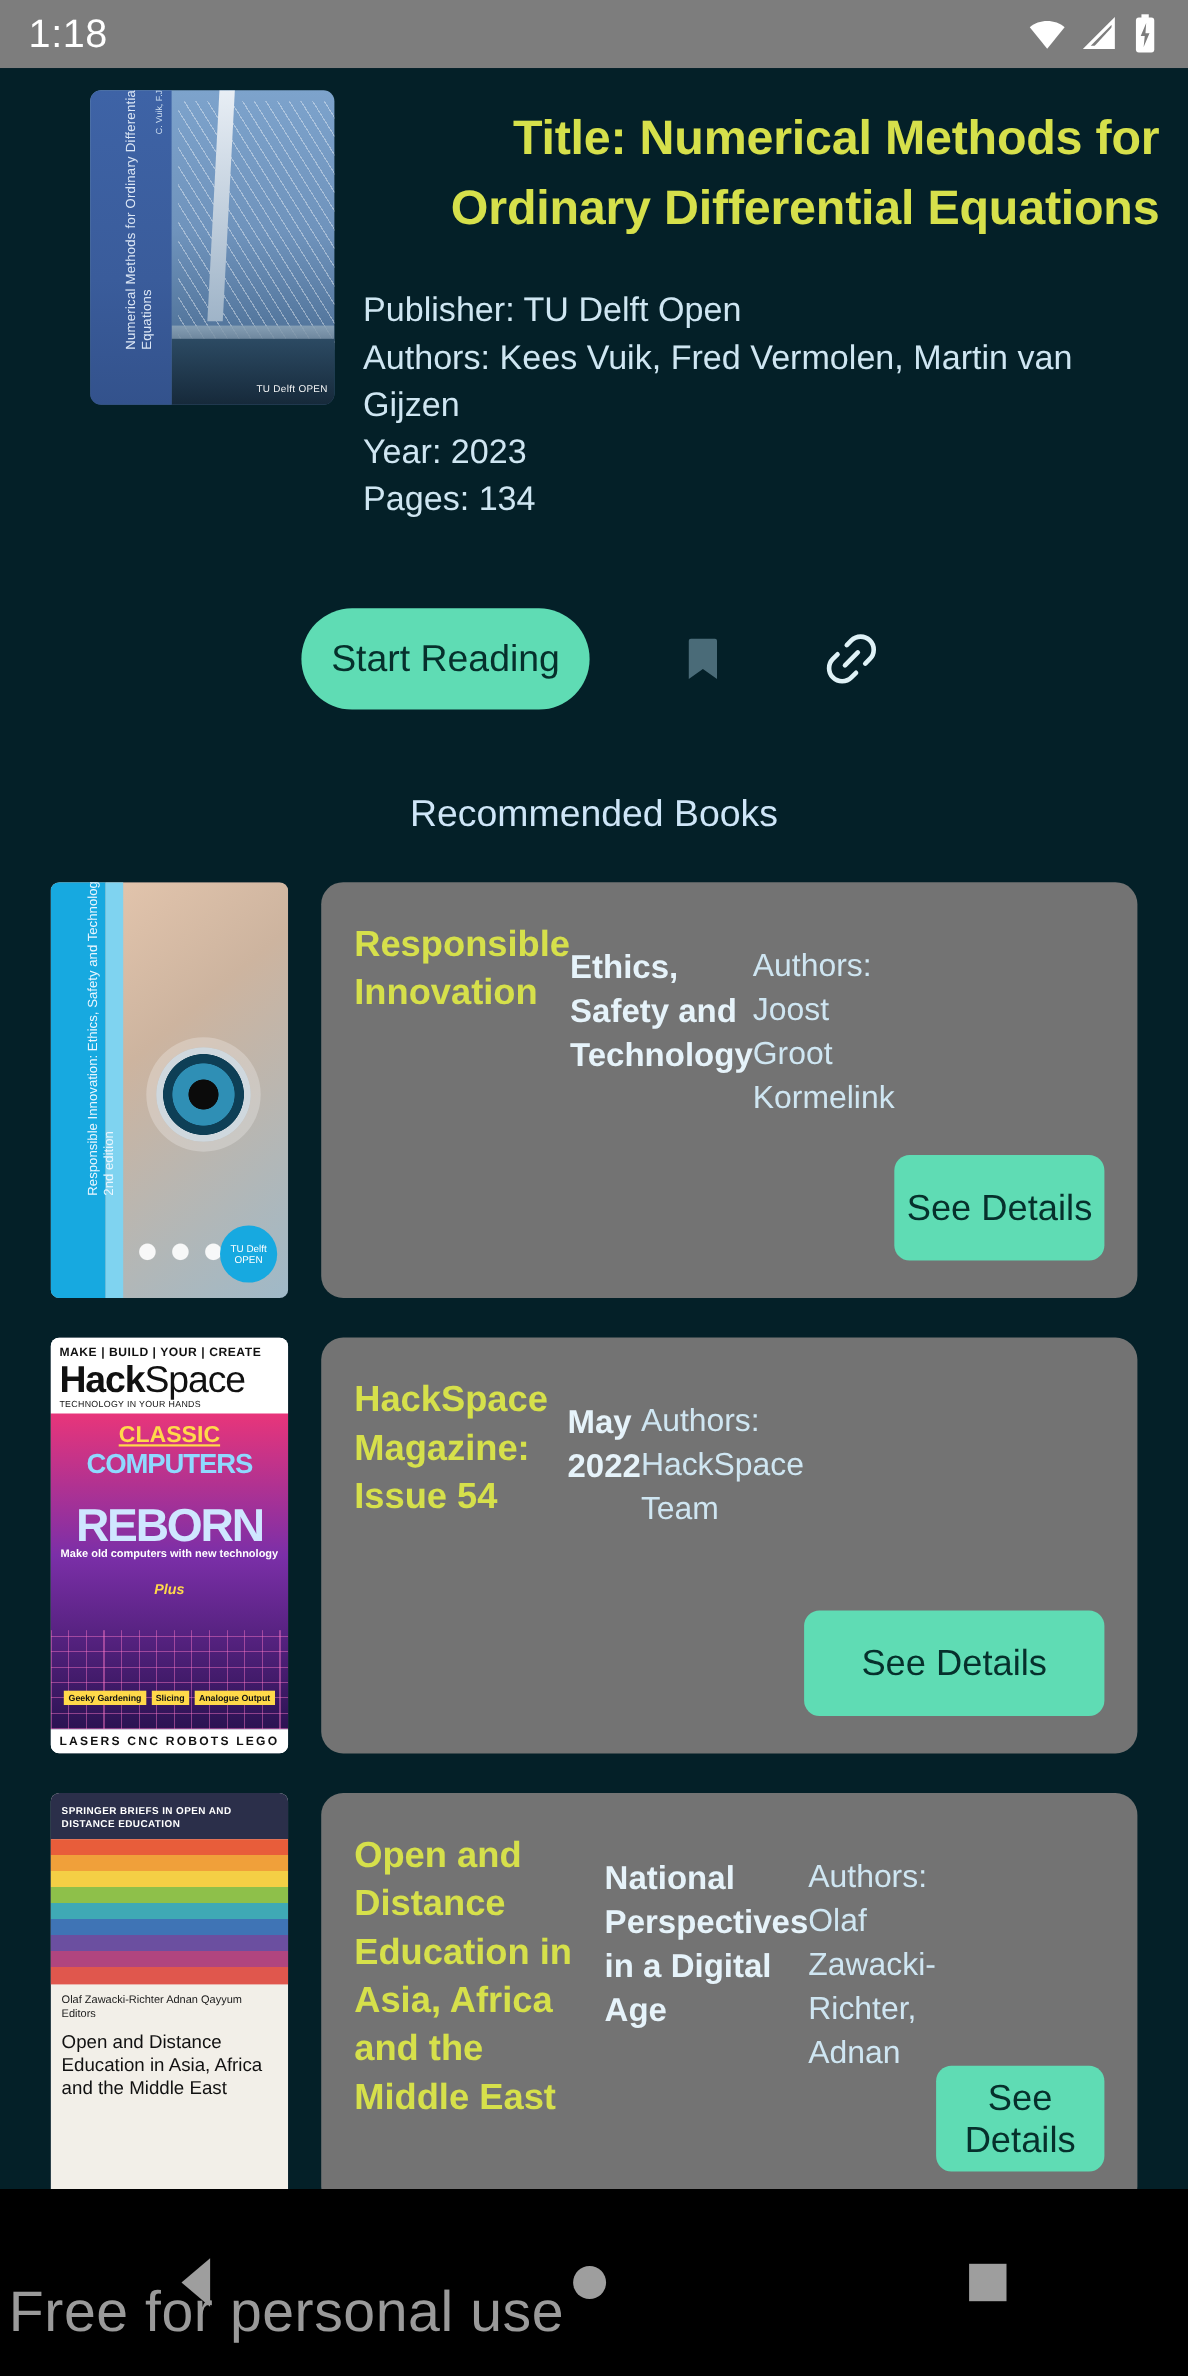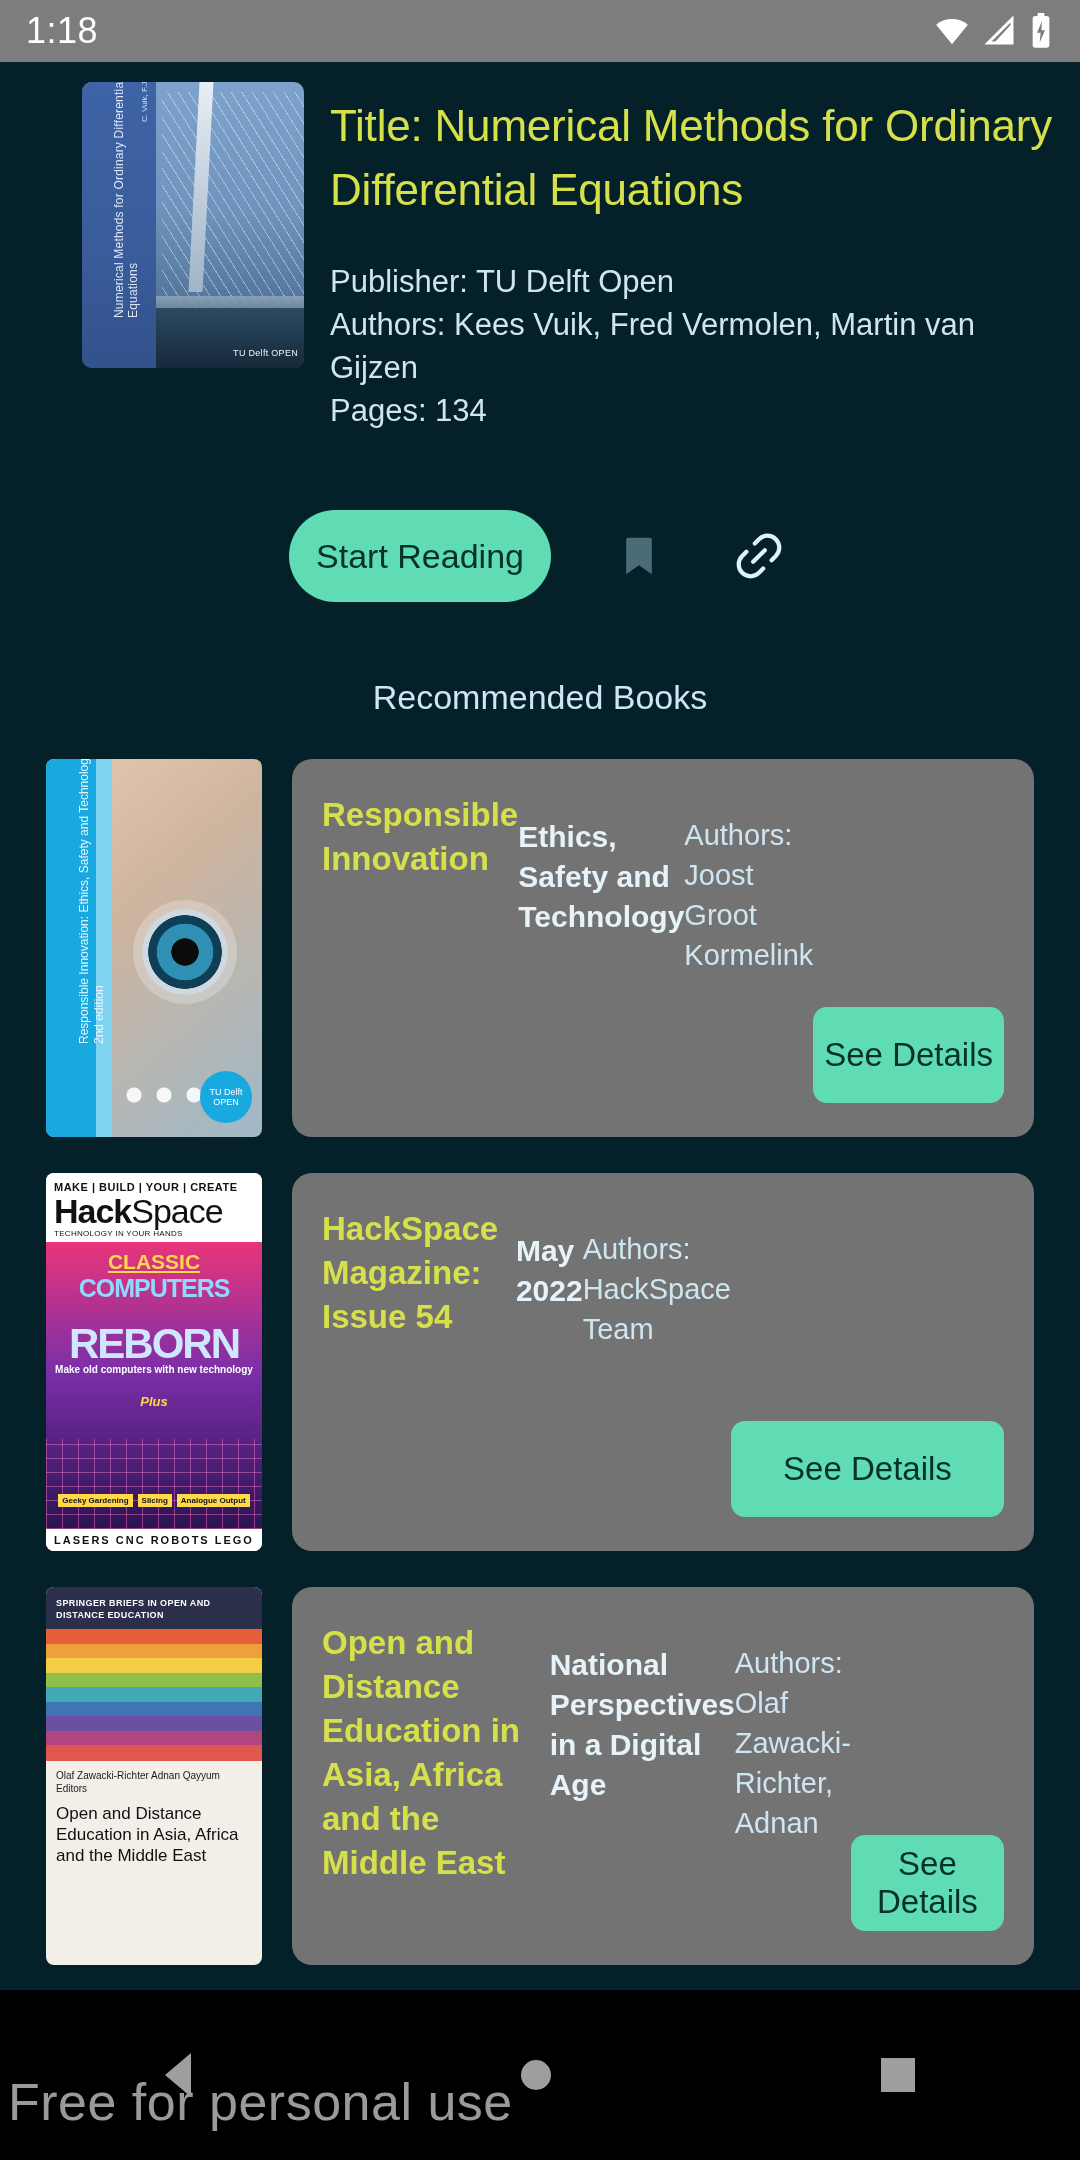--- a/index.html
+++ b/index.html
@@ -71,32 +71,33 @@
     color:#ffffff; font-size:9px; letter-spacing:.3px; opacity:.95;
   }
   .cover-author-line{
     position:absolute; left:58px; top:40px;
     transform:rotate(-90deg); transform-origin:left top;
     color:#cfe0f2; font-size:8px; white-space:nowrap;
   }
 
   .hero-info{ flex:1; padding-top:12px; min-width:0; }
   .book-title{
-    color:#d6e04b; font-size:44px; font-weight:normal; line-height:64px;
+    color:#d6e04b; font-size:44px; font-weight:bold; line-height:64px;
     letter-spacing:-0.2px;
+    text-align:right;
   }
   .meta-block{ margin-top:38px; }
   .meta-line{
     color:#cfe6f2; font-size:31px; line-height:43px; font-weight:400;
   }
 
   
   .actions{
     display:flex; align-items:center; justify-content:center;
-    gap:56px; margin-top:78px;
+    gap:71px; margin-top:78px;
   }
   .btn-primary{
     background:#5fdcb4; color:#06302c;
     font-size:34px; font-weight:400;
     border:none; border-radius:46px;
     width:262px; height:92px;
     cursor:pointer;
     font-family:"Liberation Sans", sans-serif;
   }
   .icon-btn{
@@ -256,20 +257,21 @@
       <div class="cover-band-text">Numerical Methods for Ordinary Differential Equations</div>
       <div class="cover-author-line">C. Vuik, F.J. Vermolen, M.E. van Gijzen &amp; M.J. Vuik</div>
       <div class="cover-logo">TU Delft OPEN</div>
     </div>
 
     <div class="hero-info">
       <div class="book-title">Title: Numerical Methods for Ordinary Differential Equations</div>
       <div class="meta-block">
         <div class="meta-line">Publisher: TU Delft Open</div>
         <div class="meta-line">Authors: Kees Vuik, Fred Vermolen, Martin van Gijzen</div>
+        <div class="meta-line">Year: 2023</div>
         <div class="meta-line">Pages: 134</div>
       </div>
     </div>
   </div>
 
   <div class="actions">
     <button class="btn-primary">Start Reading</button>
 
     <button class="icon-btn">
       <svg width="44" height="52" viewBox="0 0 24 24">

